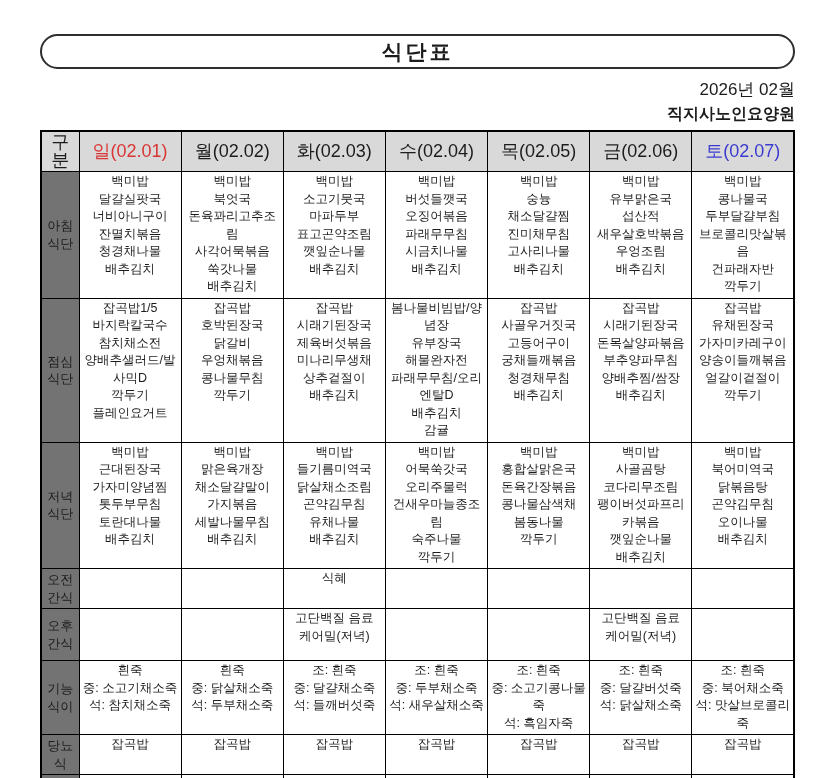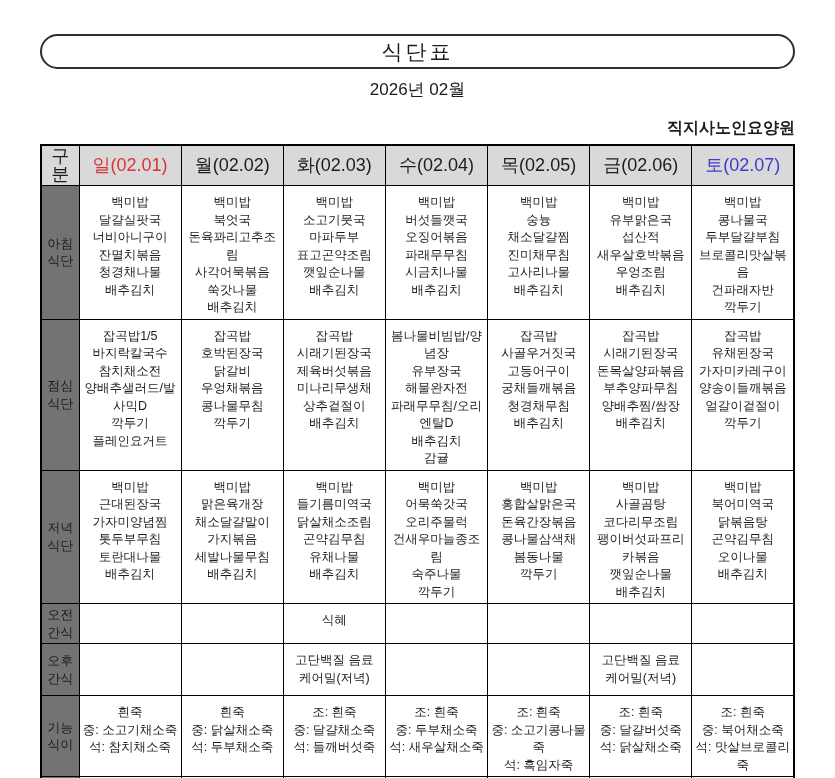--- a/index.html
+++ b/index.html
@@ -9,28 +9,28 @@
     color:#1c1c1c;
     font-family:"Liberation Sans","DejaVu Sans",sans-serif;
   }
   .page { padding:34px 40px 0 40px; }
 
   .title-box {
     border:2px solid #2e2e2e;
     border-radius:18px;
     height:31px;
     display:flex; align-items:center; justify-content:center;
-    font-size:21px; font-weight:normal; letter-spacing:3px;
+    font-size:21px; font-weight:bold; letter-spacing:3px;
   }
   .subtitle {
-    text-align:center; font-size:17px; margin-top:9px;
+    text-align:right; font-size:17px; margin-top:9px;
   }
   .org {
     text-align:right; font-size:16px; font-weight:bold;
-    margin-top:17px; margin-bottom:5px;
+    margin-top:3px; margin-bottom:5px;
   }
 
   table.menu {
     border-collapse:collapse;
     width:755px; table-layout:fixed;
     border:2px solid #000;
   }
   table.menu col.c-label { width:38px; }
   table.menu th, table.menu td {
     border:1.5px solid #000;
@@ -42,21 +42,21 @@
     white-space:pre-line;
     word-break:break-all;
     overflow:hidden;
   }
   table.menu thead th {
     background:#d9d9d9;
     height:24px;
     vertical-align:middle;
     font-size:18px;
   }
-  table.menu td { vertical-align:top; padding-top:8px; }
+  table.menu td { vertical-align:top; padding-top:1px; }
   table.menu th.row-label {
     background:#737373;
     vertical-align:middle;
     font-size:13px;
   }
   .sunday   { color:#d93535; }
   .saturday { color:#3b3bd1; }
 </style>
 </head>
 <body>

